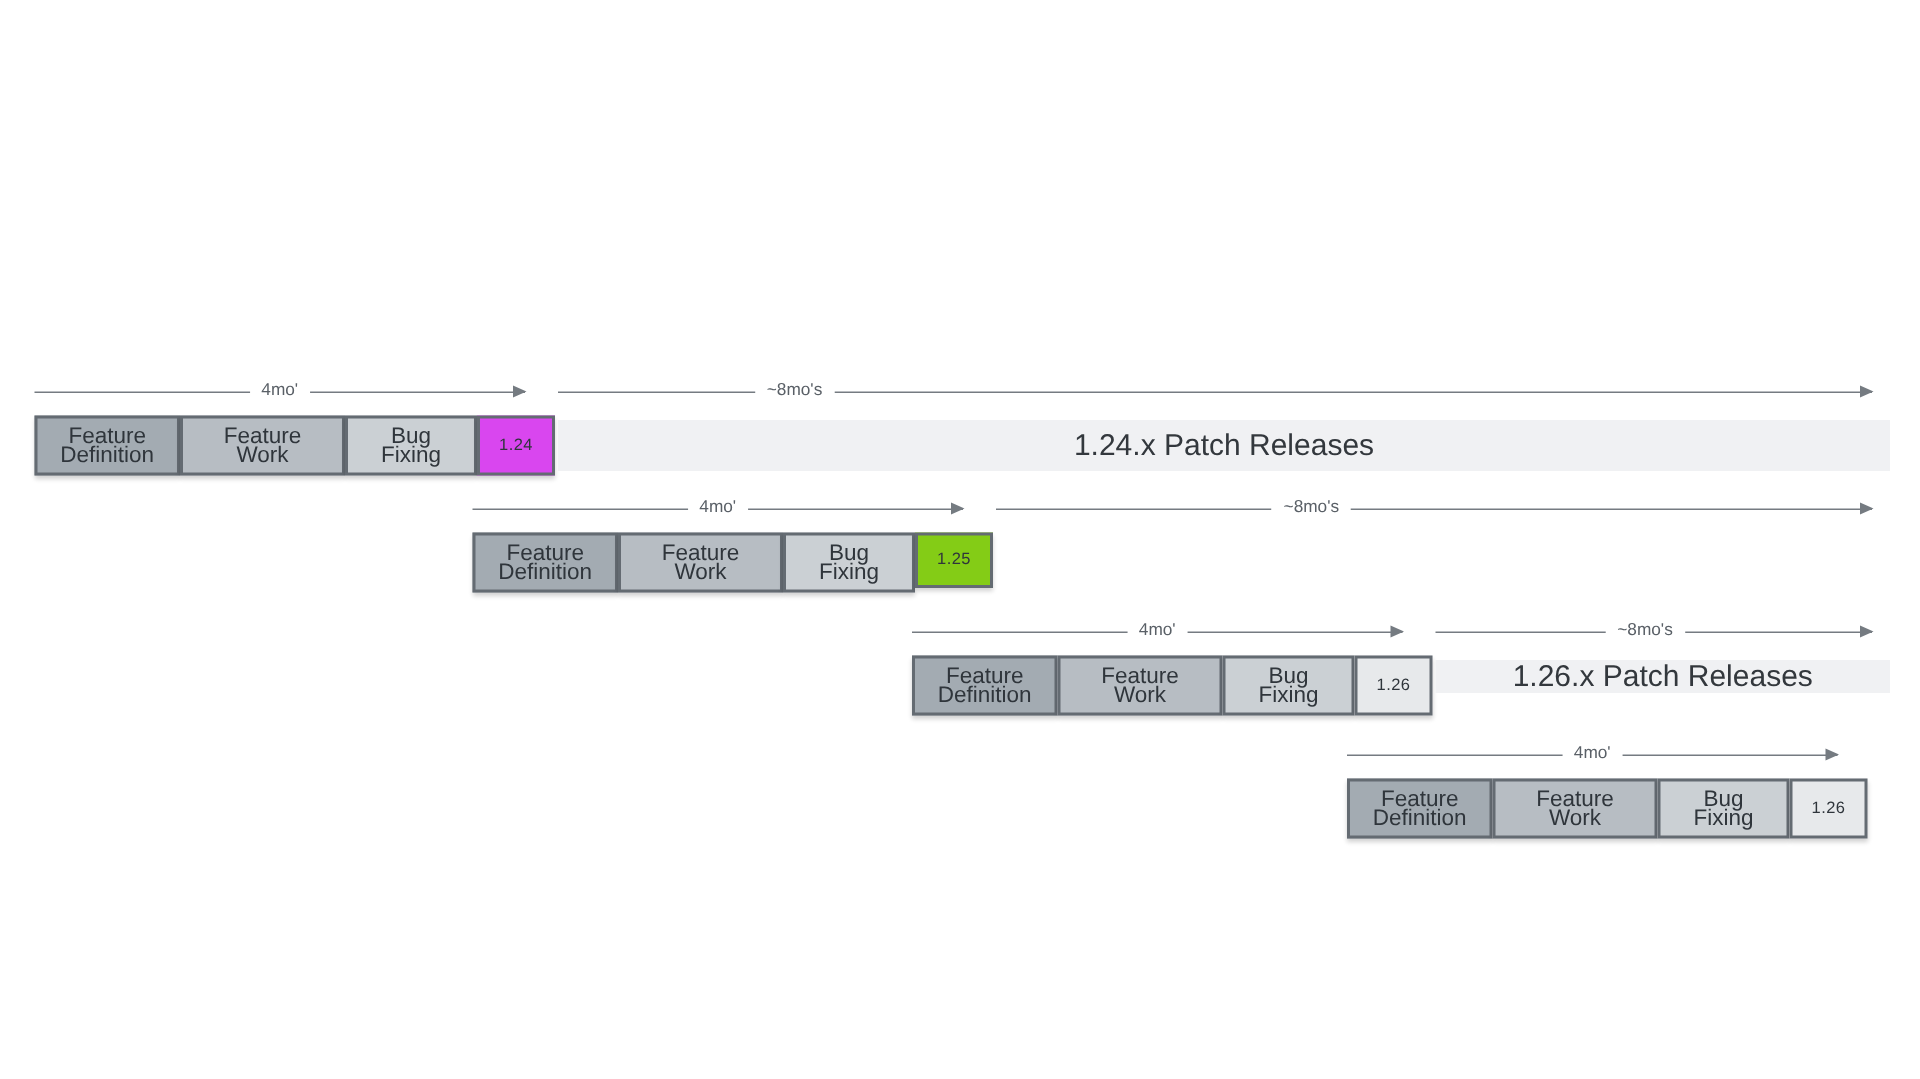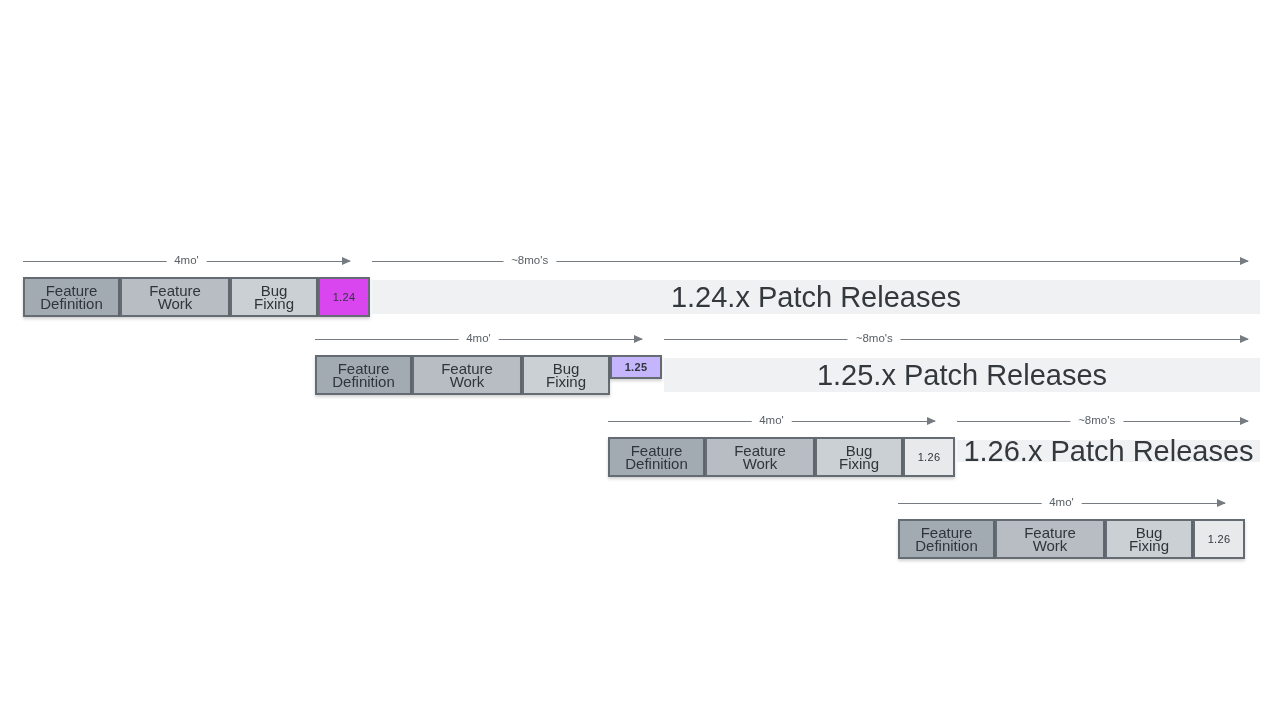--- a/index.html
+++ b/index.html
@@ -33,21 +33,21 @@
   .version-box {
     font-size: 11px;
     letter-spacing: 0.3px;
   }
   .patch-bar {
     position: absolute;
     background: var(--patch-bar);
     display: flex;
     align-items: center;
     justify-content: center;
-    font-size: 29px;
+    font-size: 20px;
     color: var(--patch-text);
   }
   .arrow {
     position: absolute;
     height: 0;
     border-top: 1.5px solid var(--arrow);
   }
   .arrow .arrowhead {
     position: absolute;
     right: -1px;
@@ -106,24 +106,21 @@
       <div>Definition</div>
     </div>
     <div class="phase-box" style="left: 392px; top: 355px; width: 110px; height: 40px; background: rgb(183, 189, 195);">
       <div>Feature</div>
       <div>Work</div>
     </div>
     <div class="phase-box" style="left: 502px; top: 355px; width: 88px; height: 40px; background: rgb(203, 208, 212);">
       <div>Bug</div>
       <div>Fixing</div>
     </div>
-    <div class="phase-box version-box" style="left: 590px; top: 355px; width: 52px; height: 24px; background: #c4b5fd; font-weight: bold;">1.25</div>
-    <div class="patch-bar" style="left: 644px; top: 358px; width: 596px; height: 34px;">
-      <span>1.25.x Patch Releases</span>
-    </div>
+    <div class="phase-box version-box" style="left: 590px; top: 355px; width: 52px; height: 37px; background: #84cc16;">1.25</div>
     <div class="arrow" style="left: 644px; top: 339px; width: 584px;">
       <span class="arrowhead"></span>
       <span class="arrow-label" style="left: 36%;">~8mo's</span>
     </div>
     <div class="arrow" style="left: 588px; top: 421px; width: 327px;">
       <span class="arrowhead"></span>
       <span class="arrow-label" style="left: 50%;">4mo'</span>
     </div>
     <div class="phase-box" style="left: 588px; top: 437px; width: 97px; height: 40px; background: rgb(163, 171, 178);">
       <div>Feature</div>

